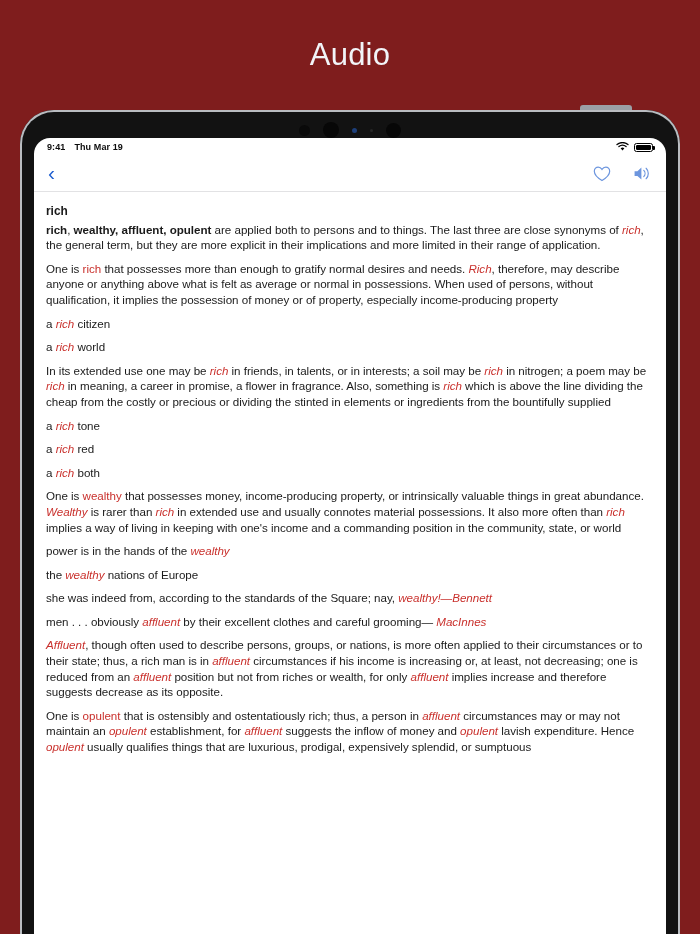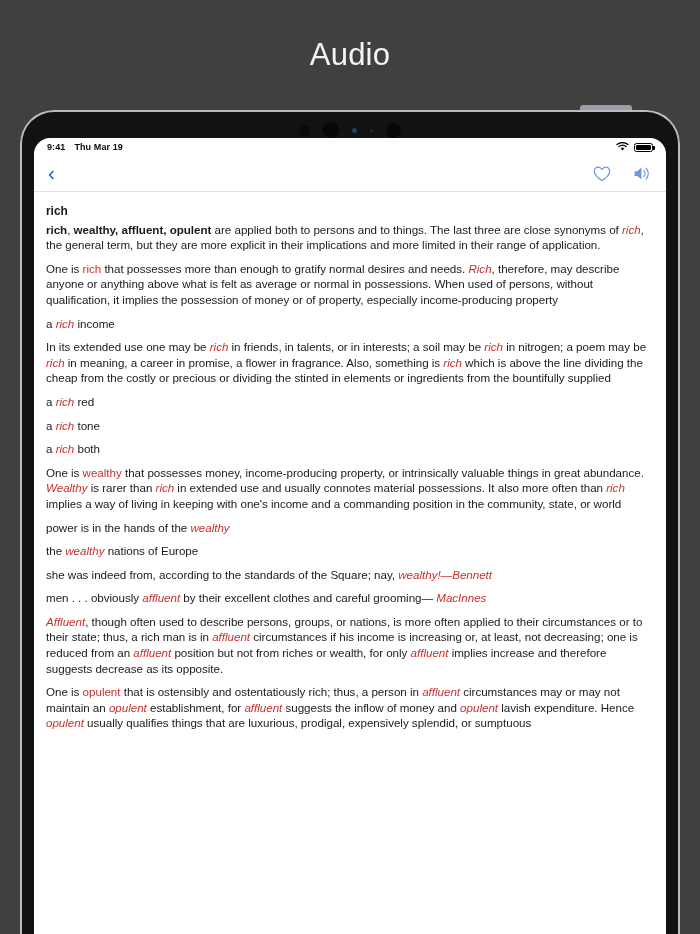--- a/index.html
+++ b/index.html
@@ -6,21 +6,21 @@
   html, body {
     width: 700px; height: 934px;
     overflow: hidden;
     background: #123c7a;
     font-family: "Liberation Sans", sans-serif;
   }
 
   #page {
     position: relative;
     width: 700px; height: 934px;
-    background: #404040;
+    background: #7f1d1d;
   }
 
   
   .promo-title {
     position: absolute;
     top: 36px; left: 0; right: 0;
     text-align: center;
     color: #f2f4f8;
     font-size: 31px;
     font-weight: 400;
@@ -230,24 +230,25 @@
             <path d="M16.6 3.9 a9.4 9.4 0 0 1 0 13.2" stroke="#6d96de" stroke-width="1.5" fill="none" stroke-linecap="round"></path>
           </svg>
         </span>
       </div>
 
       <div class="content">
         <div class="headword">rich</div>
         <div id="entry-body">
             <div class="para"><b>rich</b><span>, </span><b>wealthy, affluent, opulent</b><span> are applied both to persons and to things. The last three are close synonyms of </span><span class="hl-i">rich</span><span>, the general term, but they are more explicit in their implications and more limited in their range of application.</span></div>
             <div class="para"><span>One is </span><span class="hl">rich</span><span> that possesses more than enough to gratify normal desires and needs. </span><span class="hl-i">Rich</span><span>, therefore, may describe anyone or anything above what is felt as average or normal in possessions. When used of persons, without qualification, it implies the possession of money or of property, especially income-producing property</span></div>
-            <div class="para gap"><span>a </span><span class="hl-i">rich</span><span> income</span></div>
+            <div class="para gap"><span>a </span><span class="hl-i">rich</span><span> citizen</span></div>
+            <div class="para gap"><span>a </span><span class="hl-i">rich</span><span> world</span></div>
             <div class="para gap"><span>In its extended use one may be </span><span class="hl-i">rich</span><span> in friends, in talents, or in interests; a soil may be </span><span class="hl-i">rich</span><span> in nitrogen; a poem may be </span><span class="hl-i">rich</span><span> in meaning, a career in promise, a flower in fragrance. Also, something is </span><span class="hl-i">rich</span><span> which is above the line dividing the cheap from the costly or precious or dividing the stinted in elements or ingredients from the bountifully supplied</span></div>
+            <div class="para gap"><span>a </span><span class="hl-i">rich</span><span> tone</span></div>
             <div class="para gap"><span>a </span><span class="hl-i">rich</span><span> red</span></div>
-            <div class="para gap"><span>a </span><span class="hl-i">rich</span><span> tone</span></div>
             <div class="para gap"><span>a </span><span class="hl-i">rich</span><span> both</span></div>
             <div class="para gap"><span>One is </span><span class="hl">wealthy</span><span> that possesses money, income-producing property, or intrinsically valuable things in great abundance. </span><span class="hl-i">Wealthy</span><span> is rarer than </span><span class="hl-i">rich</span><span> in extended use and usually connotes material possessions. It also more often than </span><span class="hl-i">rich</span><span> implies a way of living in keeping with one's income and a commanding position in the community, state, or world</span></div>
             <div class="para gap"><span>power is in the hands of the </span><span class="hl-i">wealthy</span></div>
             <div class="para gap"><span>the </span><span class="hl-i">wealthy</span><span> nations of Europe</span></div>
             <div class="para gap"><span>she was indeed from, according to the standards of the Square; nay, </span><span class="hl-i">wealthy!—Bennett</span></div>
             <div class="para gap"><span>men . . . obviously </span><span class="hl-i">affluent</span><span> by their excellent clothes and careful grooming— </span><span class="hl-i">MacInnes</span></div>
             <div class="para gap"><span class="hl-i">Affluent</span><span>, though often used to describe persons, groups, or nations, is more often applied to their circumstances or to their state; thus, a rich man is in </span><span class="hl-i">affluent</span><span> circumstances if his income is increasing or, at least, not decreasing; one is reduced from an </span><span class="hl-i">affluent</span><span> position but not from riches or wealth, for only </span><span class="hl-i">affluent</span><span> implies increase and therefore suggests decrease as its opposite.</span></div>
             <div class="para"><span>One is </span><span class="hl">opulent</span><span> that is ostensibly and ostentatiously rich; thus, a person in </span><span class="hl-i">affluent</span><span> circumstances may or may not maintain an </span><span class="hl-i">opulent</span><span> establishment, for </span><span class="hl-i">affluent</span><span> suggests the inflow of money and </span><span class="hl-i">opulent</span><span> lavish expenditure. Hence </span><span class="hl-i">opulent</span><span> usually qualifies things that are luxurious, prodigal, expensively splendid, or sumptuous</span></div>
           </div>
       </div>

